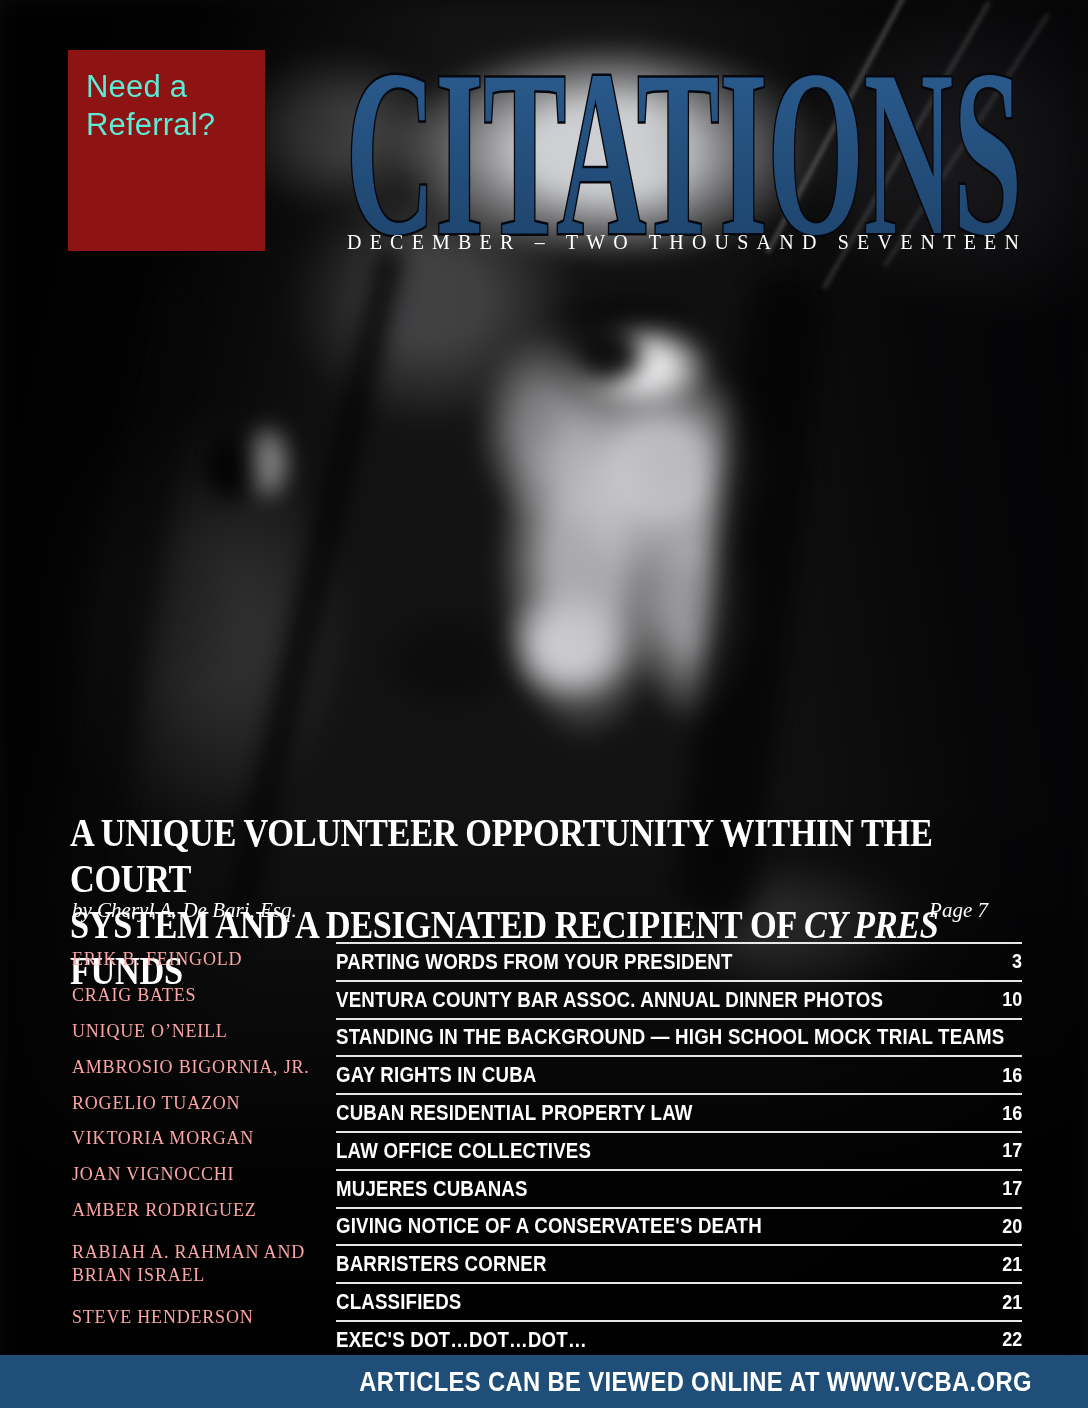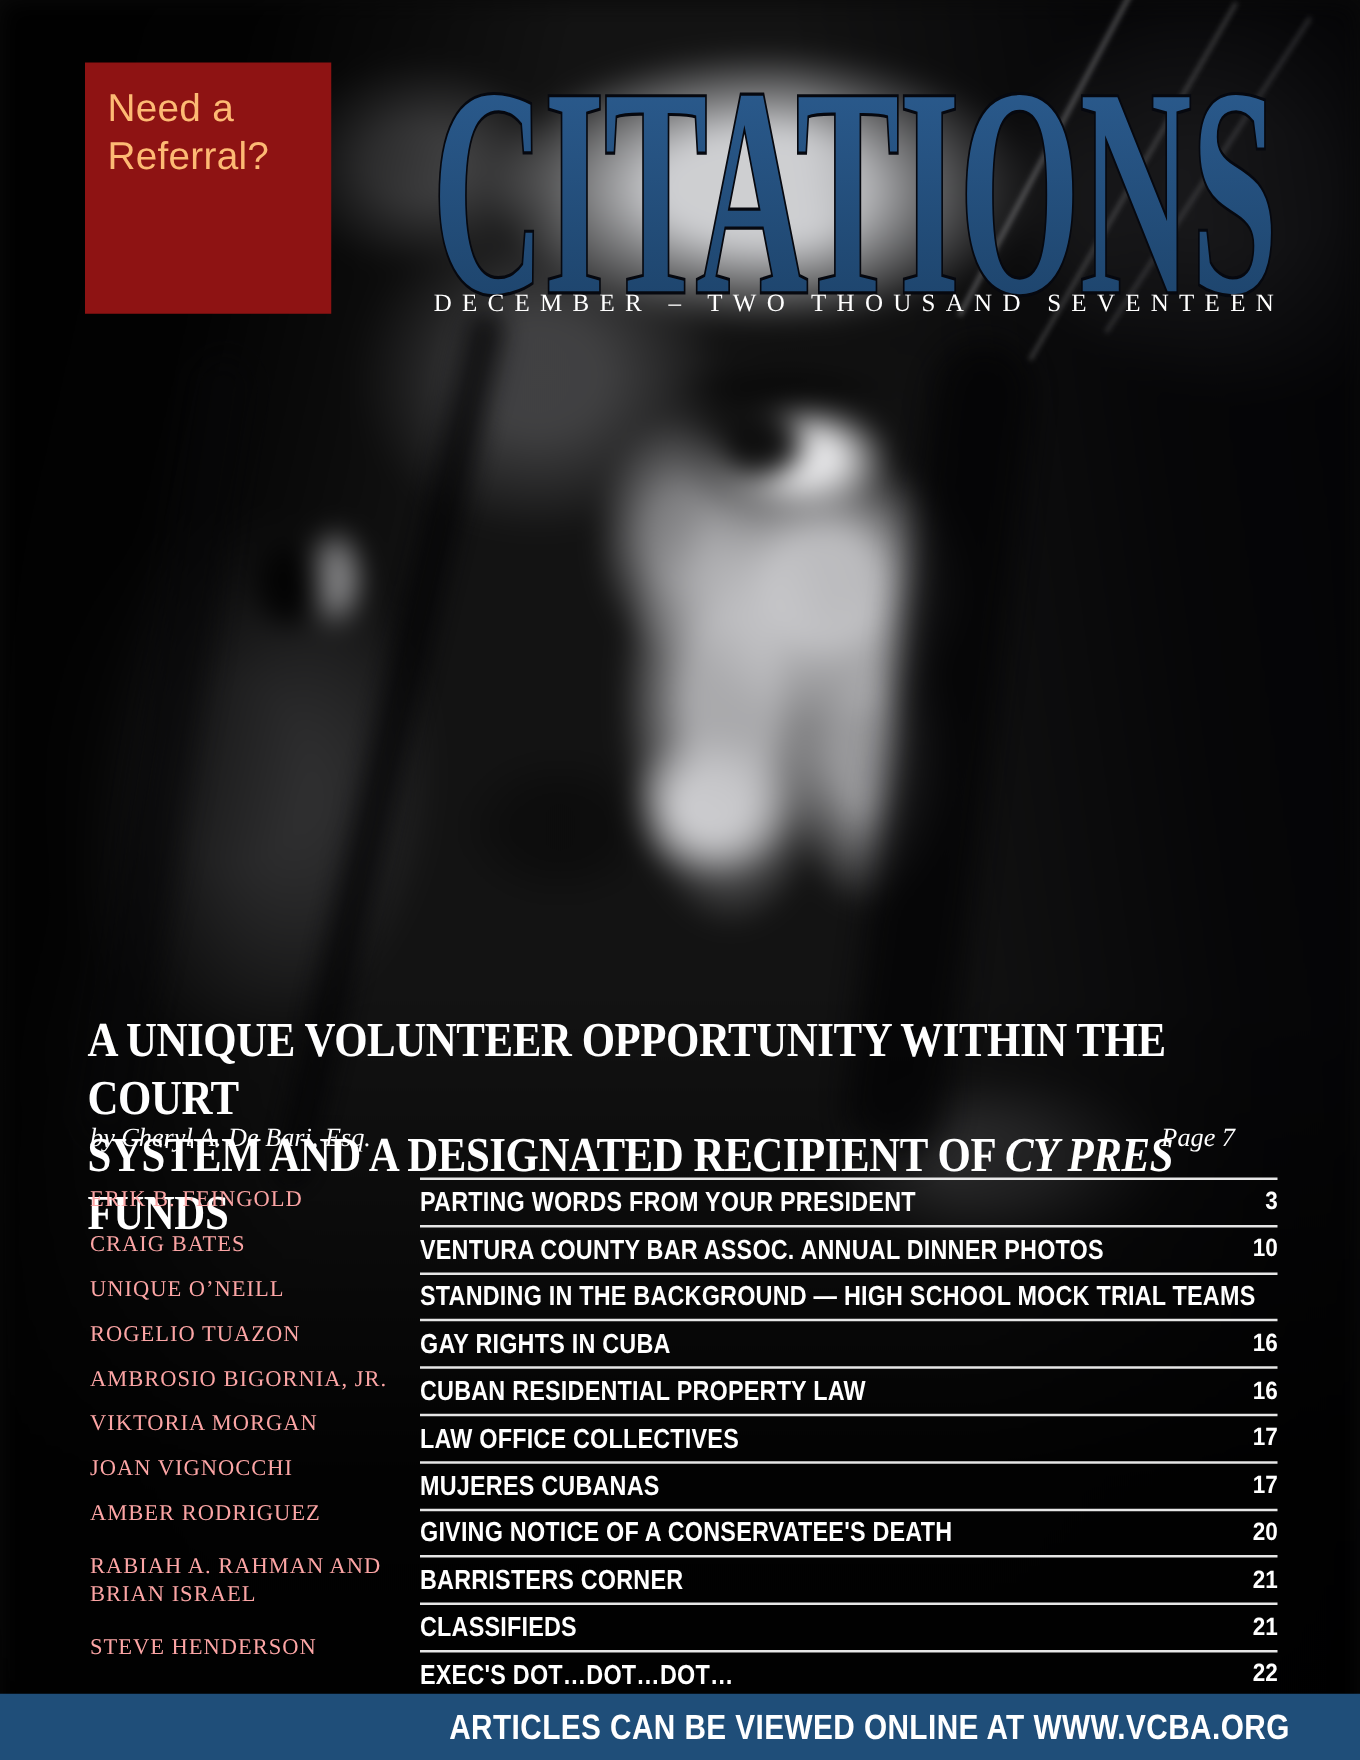--- a/index.html
+++ b/index.html
@@ -44,21 +44,21 @@
     background:rgba(6,6,8,0.65);border-radius:24px;filter:blur(12px);}
   .hairline-right{left:712px;top:270px;width:80px;height:660px;transform:rotate(7deg);
     background:rgba(3,3,5,0.85);border-radius:40px;filter:blur(14px);}
   .streak{filter:blur(2px);}
   .streak-a{left:836px;top:-30px;width:4px;height:300px;transform:rotate(28deg);background:rgba(215,215,218,0.30);}
   .streak-b{left:905px;top:-20px;width:3px;height:330px;transform:rotate(30deg);background:rgba(210,210,213,0.25);}
   .streak-c{left:965px;top:-10px;width:3px;height:300px;transform:rotate(33deg);background:rgba(205,205,208,0.20);}
 
   
   .referral{position:absolute;left:68px;top:50px;width:197px;height:201px;
-    background:#8e1313;color:#fdba74;padding:18px 18px 0 18px;box-sizing:border-box;}
+    background:#8e1313;color:#5eead4;padding:18px 18px 0 18px;box-sizing:border-box;}
   .referral .head{font-size:31px;line-height:1.22;font-weight:400;letter-spacing:0.2px;}
   .referral .small{margin-top:11px;font-size:19px;line-height:1.42;}
   .referral .phone{font-weight:700;font-size:20px;letter-spacing:0.3px;}
 
   
   .masthead{position:absolute;left:344px;top:56px;}
   .mast-title{font-family:"Liberation Serif", serif;font-weight:bold;
     stroke:#06080f;stroke-width:5px;paint-order:stroke;}
   .mast-issue{font-family:"Liberation Serif", serif;fill:#ffffff;}
 
@@ -134,22 +134,22 @@
 
   <div class="byline-row">
     <span>by Cheryl A. De Bari, Esq.</span>
     <span>Page 7</span>
   </div>
 
   <ul class="authors">
     <li>ERIK B. FEINGOLD</li>
     <li>CRAIG BATES</li>
     <li>UNIQUE O’NEILL</li>
+    <li>AMBROSIO BIGORNIA, JR.</li>
     <li>ROGELIO TUAZON</li>
-    <li>AMBROSIO BIGORNIA, JR.</li>
     <li>VIKTORIA MORGAN</li>
     <li>JOAN VIGNOCCHI</li>
     <li>AMBER RODRIGUEZ</li>
     <li class="tall">RABIAH A. RAHMAN AND BRIAN ISRAEL</li>
     <li>STEVE HENDERSON</li>
   </ul>
 
   <ul class="toc">
     <li>
         <span class="t">PARTING WORDS FROM YOUR PRESIDENT</span>

